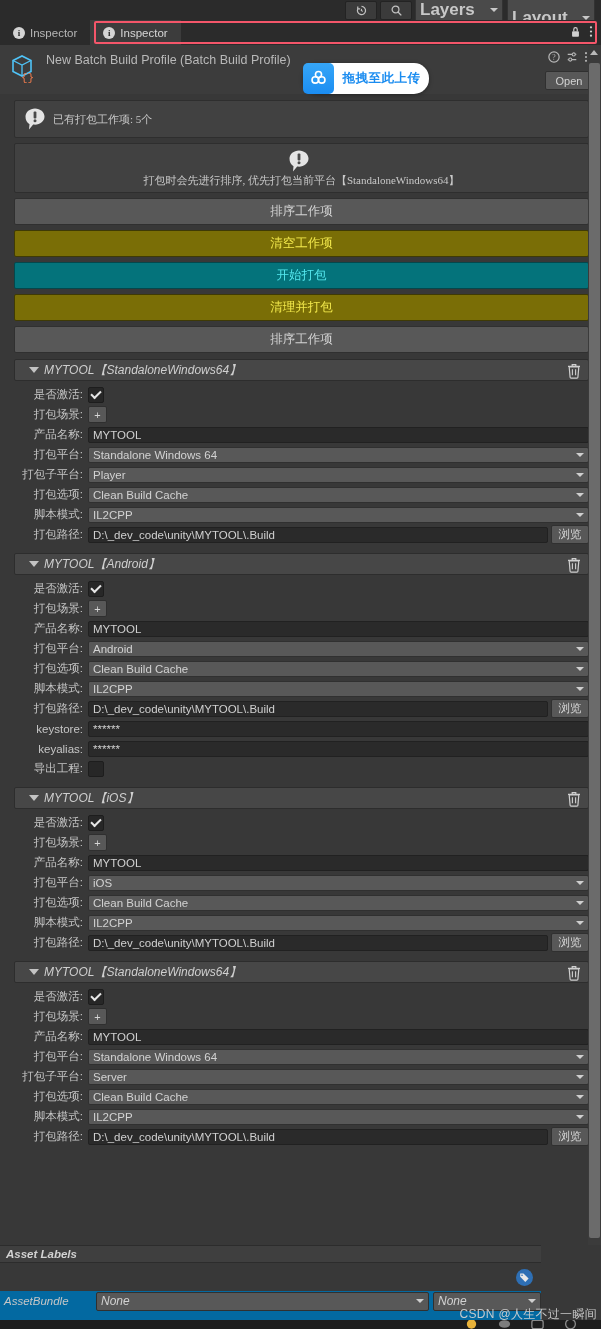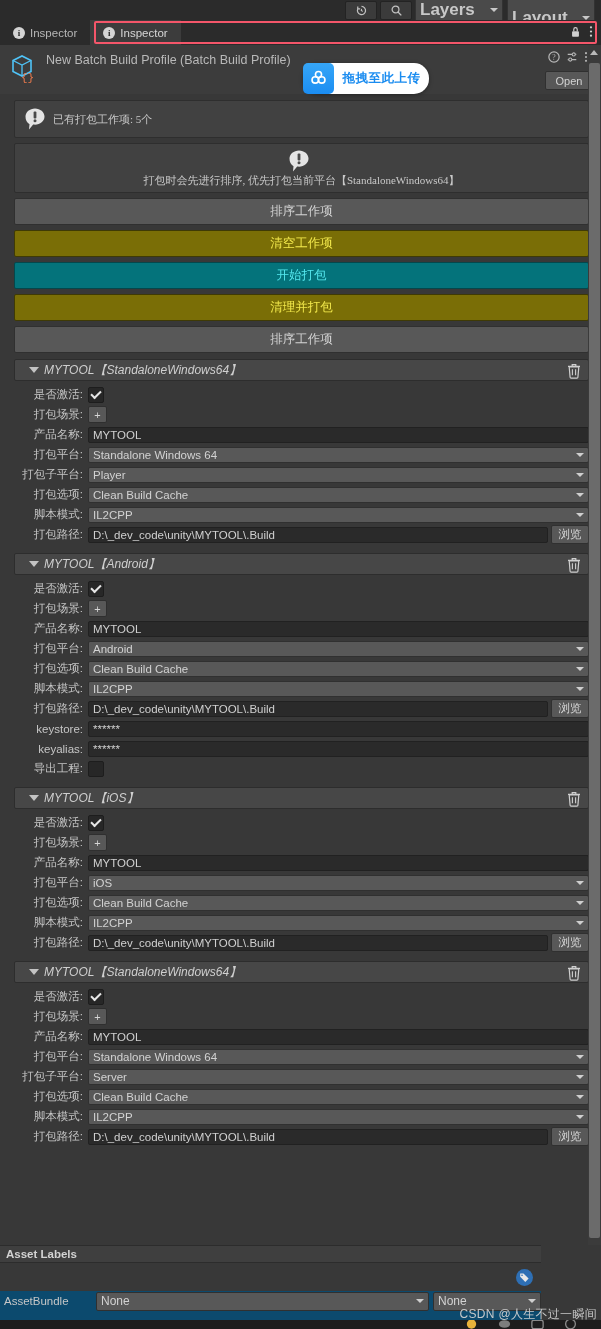--- a/index.html
+++ b/index.html
@@ -87,21 +87,21 @@
   .txtfield{flex:1;height:16px;background:#2a2a2a;border:1px solid #212121;border-radius:2px;
             display:flex;align-items:center;padding:0 4px;font-size:11.5px;color:#d0d0d0;box-sizing:border-box;}
   .dropdown{flex:1;height:16px;background:#585858;border:1px solid #303030;border-radius:2px;
             display:flex;align-items:center;justify-content:space-between;padding:0 4px;font-size:11.5px;color:#d2d2d2;box-sizing:border-box;}
   .dd-caret{width:0;height:0;border-left:4px solid transparent;border-right:4px solid transparent;border-top:4px solid #cfcfcf;}
   .pathrow .txtfield{flex:1;}
   .browse{width:36px;height:17px;flex:0 0 36px;margin-left:3px;background:#585858;border:1px solid #303030;border-radius:2px;
           color:#d4d4d4;font-size:11.5px;display:flex;align-items:center;justify-content:center;}
 
   
-  .bottom{position:absolute;left:0;top:1245px;width:541px;height:84px;background:#0c4a6e;}
+  .bottom{position:absolute;left:0;top:1245px;width:541px;height:84px;background:#0369a1;font-style:italic;}
   .asset-labels{height:18px;background:#3f3f3f;border-top:1px solid #2c2c2c;border-bottom:1px solid #2c2c2c;
                 display:flex;align-items:center;padding-left:6px;font-size:11.5px;font-weight:bold;color:#d3d3d3;box-sizing:border-box;}
   .label-pane{height:28px;position:relative;background:#383838;}
   .tagbtn{position:absolute;right:8px;top:6px;width:17px;height:17px;border-radius:50%;background:#2e6fb4;
           display:flex;align-items:center;justify-content:center;}
   .abrow{display:flex;align-items:center;height:20px;padding-left:2px;}
   .abrow .lbl2{width:92px;flex:0 0 92px;font-size:11.5px;color:#c6c6c6;padding-left:2px;}
   .abrow .dd1{flex:1;height:19px;background:#585858;border:1px solid #303030;border-radius:2px;
               display:flex;align-items:center;justify-content:space-between;padding:0 4px;font-size:12px;color:#d2d2d2;box-sizing:border-box;}
   .abrow .dd2{width:108px;flex:0 0 108px;margin-left:4px;height:19px;background:#585858;border:1px solid #303030;border-radius:2px;

